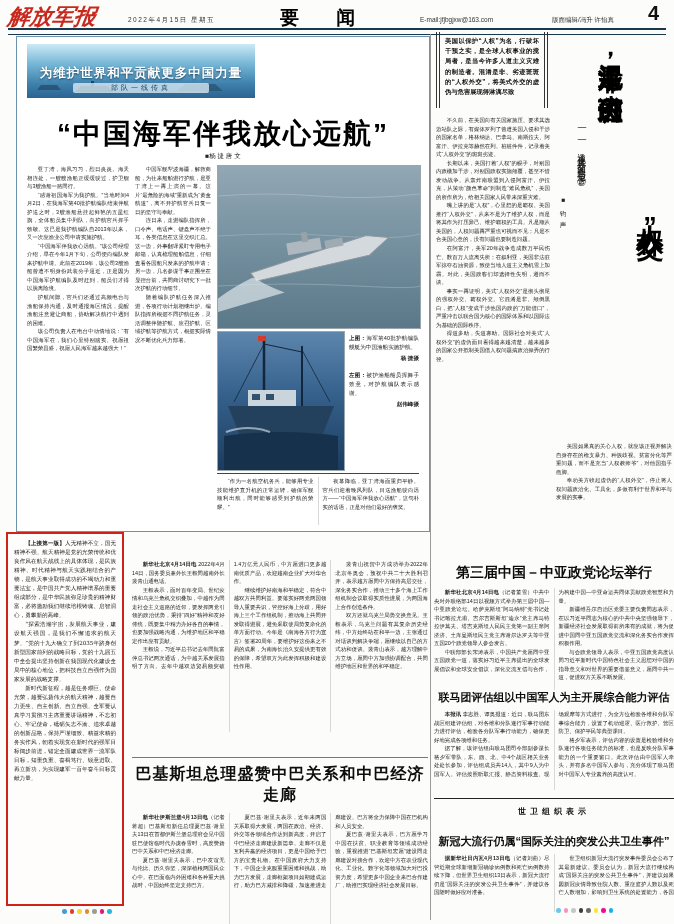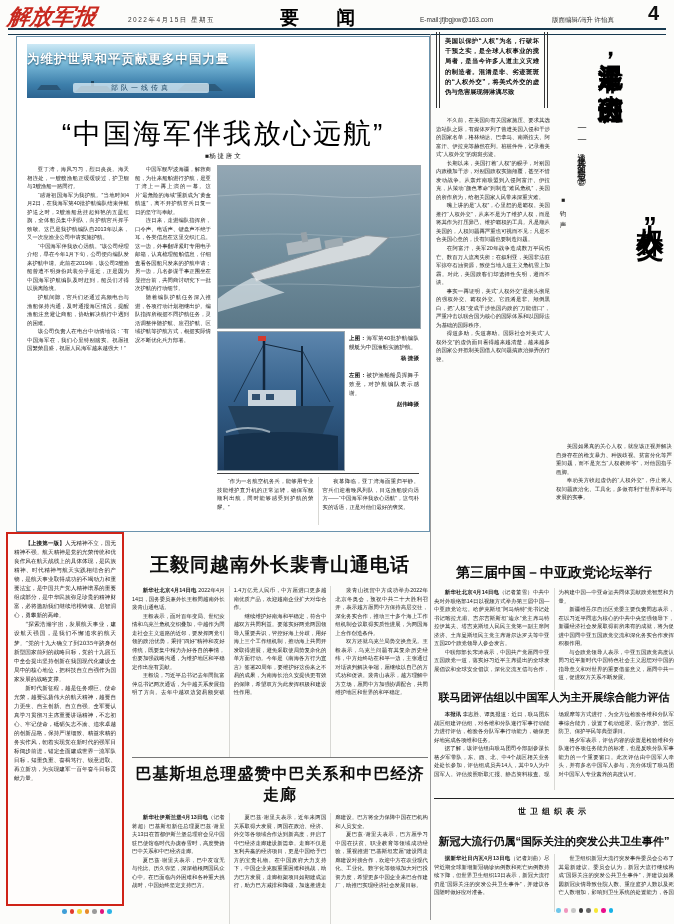--- a/index.html
+++ b/index.html
@@ -19,27 +19,27 @@
   .body-block{overflow:hidden;font-size:5.4px;line-height:1.58;text-align:justify;color:#1c1c1c;}
   .para{margin:0;text-indent:2em;}
   .para b{font-weight:bold;}
   .cols3{column-count:3;column-gap:9px;column-rule:1px solid #d8d8d4;}
   .cols2{column-count:2;column-gap:9px;column-rule:1px solid #d8d8d4;}
   .head-center{text-align:center;font-weight:900;color:#0d0d0d;}
   
   .navy-box{left:16px;top:36px;width:412px;height:494px;border:1.5px solid #6b93ad;background:#fff;}
   .banner{left:10px;top:7px;width:228px;height:54px;overflow:hidden;
           background:linear-gradient(180deg,#cde9f5 0%,#79b9d8 35%,#3d7fab 75%,#2c6390 100%);}
-  .banner-title{position:absolute;left:0;top:7px;width:100%;font-size:12.5px;
+  .banner-title{position:absolute;left:0;top:21px;width:100%;text-align:center;font-size:12.5px;
           font-weight:900;color:#fff;text-shadow:0 1px 2px #1c4a66;letter-spacing:1px;}
   .banner-sub{position:absolute;left:20%;bottom:5px;width:60%;text-align:center;font-size:7px;
           color:#123d5a;background:rgba(225,240,248,.75);border-radius:2px;letter-spacing:3px;}
   .kicker{left:12px;top:66px;width:388px;text-align:center;font-size:9px;font-weight:bold;
           font-family:"DejaVu Serif",serif;color:#111;}
-  .n-headline{left:10px;top:78px;width:392px;text-align:center;font-size:28px;font-weight:400;
+  .n-headline{left:10px;top:78px;width:392px;text-align:center;font-size:28px;font-weight:700;
           letter-spacing:2px;color:#000;}
   .n-byline{left:10px;top:115px;width:392px;text-align:center;font-size:6.5px;color:#222;}
   .n-col1{left:10px;top:128px;width:102px;height:354px;}
   .n-col2{left:118px;top:128px;width:76px;height:354px;}
   .photo{border:1px solid #9aa6ae;}
   .photo1{left:200px;top:128px;width:202px;height:162px;}
   .photo2{left:200px;top:294px;width:126px;height:138px;}
   .caps{left:332px;top:297px;width:70px;height:134px;font-size:5.6px;line-height:1.6;text-align:justify;}
   .cap-label{font-weight:bold;}
   .cap-credit{display:block;text-align:right;font-weight:bold;margin:2px 0 8px 0;}
@@ -199,21 +199,20 @@
       <span style="background: rgb(63, 159, 216);"></span>
       <span style="background: rgb(226, 58, 46);"></span>
       <span style="background: rgb(243, 214, 58);"></span>
       <span style="background: rgb(232, 139, 42);"></span>
       <span style="background: rgb(154, 154, 154);"></span>
       <span style="background: rgb(226, 20, 126);"></span>
       <span style="background: rgb(42, 179, 230);"></span>
     </div>
 
   <div class="abs wangyi">
-    <div class="head-center w-head">王毅同越南外长裴青山通电话</div>
     <div class="w-body body-block cols3">
       <p class="para"><b>新华社北京4月14日电</b><span>  2022年4月14日，国务委员兼外长王毅同越南外长裴青山通电话。</span></p>
       <div>
           <p class="para">王毅表示，面对百年变局、世纪疫情和乌克兰危机交织叠加，中越作为同走社会主义道路的近邻，要发挥两党引领的政治优势，秉持“四好”精神和友好传统，既要集中精力办好各自的事情，也要加强战略沟通，为维护地区和平稳定作出应有贡献。</p>
           <p class="para">王毅说，习近平总书记去年同阮富仲总书记两次通话，为中越关系发展指明了方向。去年中越双边贸易额突破1.4万亿元人民币，中方愿进口更多越南优质产品，欢迎越南企业扩大对华合作。</p>
           <p class="para">继续维护好南海和平稳定，符合中越双方共同利益。要落实好两党两国领导人重要共识，管控好海上分歧，用好海上三个工作组机制，推动海上共同开发取得进展，避免采取使局势复杂化的单方面行动。今年是《南海各方行为宣言》签署20周年，要维护好这份来之不易的成果，为南海长治久安提供更有效的保障，希望双方为此发挥积极和建设性作用。</p>
           <p class="para">裴青山祝贺中方成功举办2022年北京冬奥会，预祝中共二十大胜利召开，表示越方愿同中方保持高层交往，深化务实合作，推动三十多个海上工作组机制会议取得实质性进展，为两国海上合作创造条件。</p>
           <p class="para">双方还就乌克兰局势交换意见。王毅表示，乌克兰问题有其复杂历史经纬，中方始终站在和平一边，主张通过对话谈判解决争端，愿继续以自己的方式劝和促谈。裴青山表示，越方理解中方立场，愿同中方加强协调配合，共同维护地区和世界的和平稳定。</p>
         </div>
     </div>

